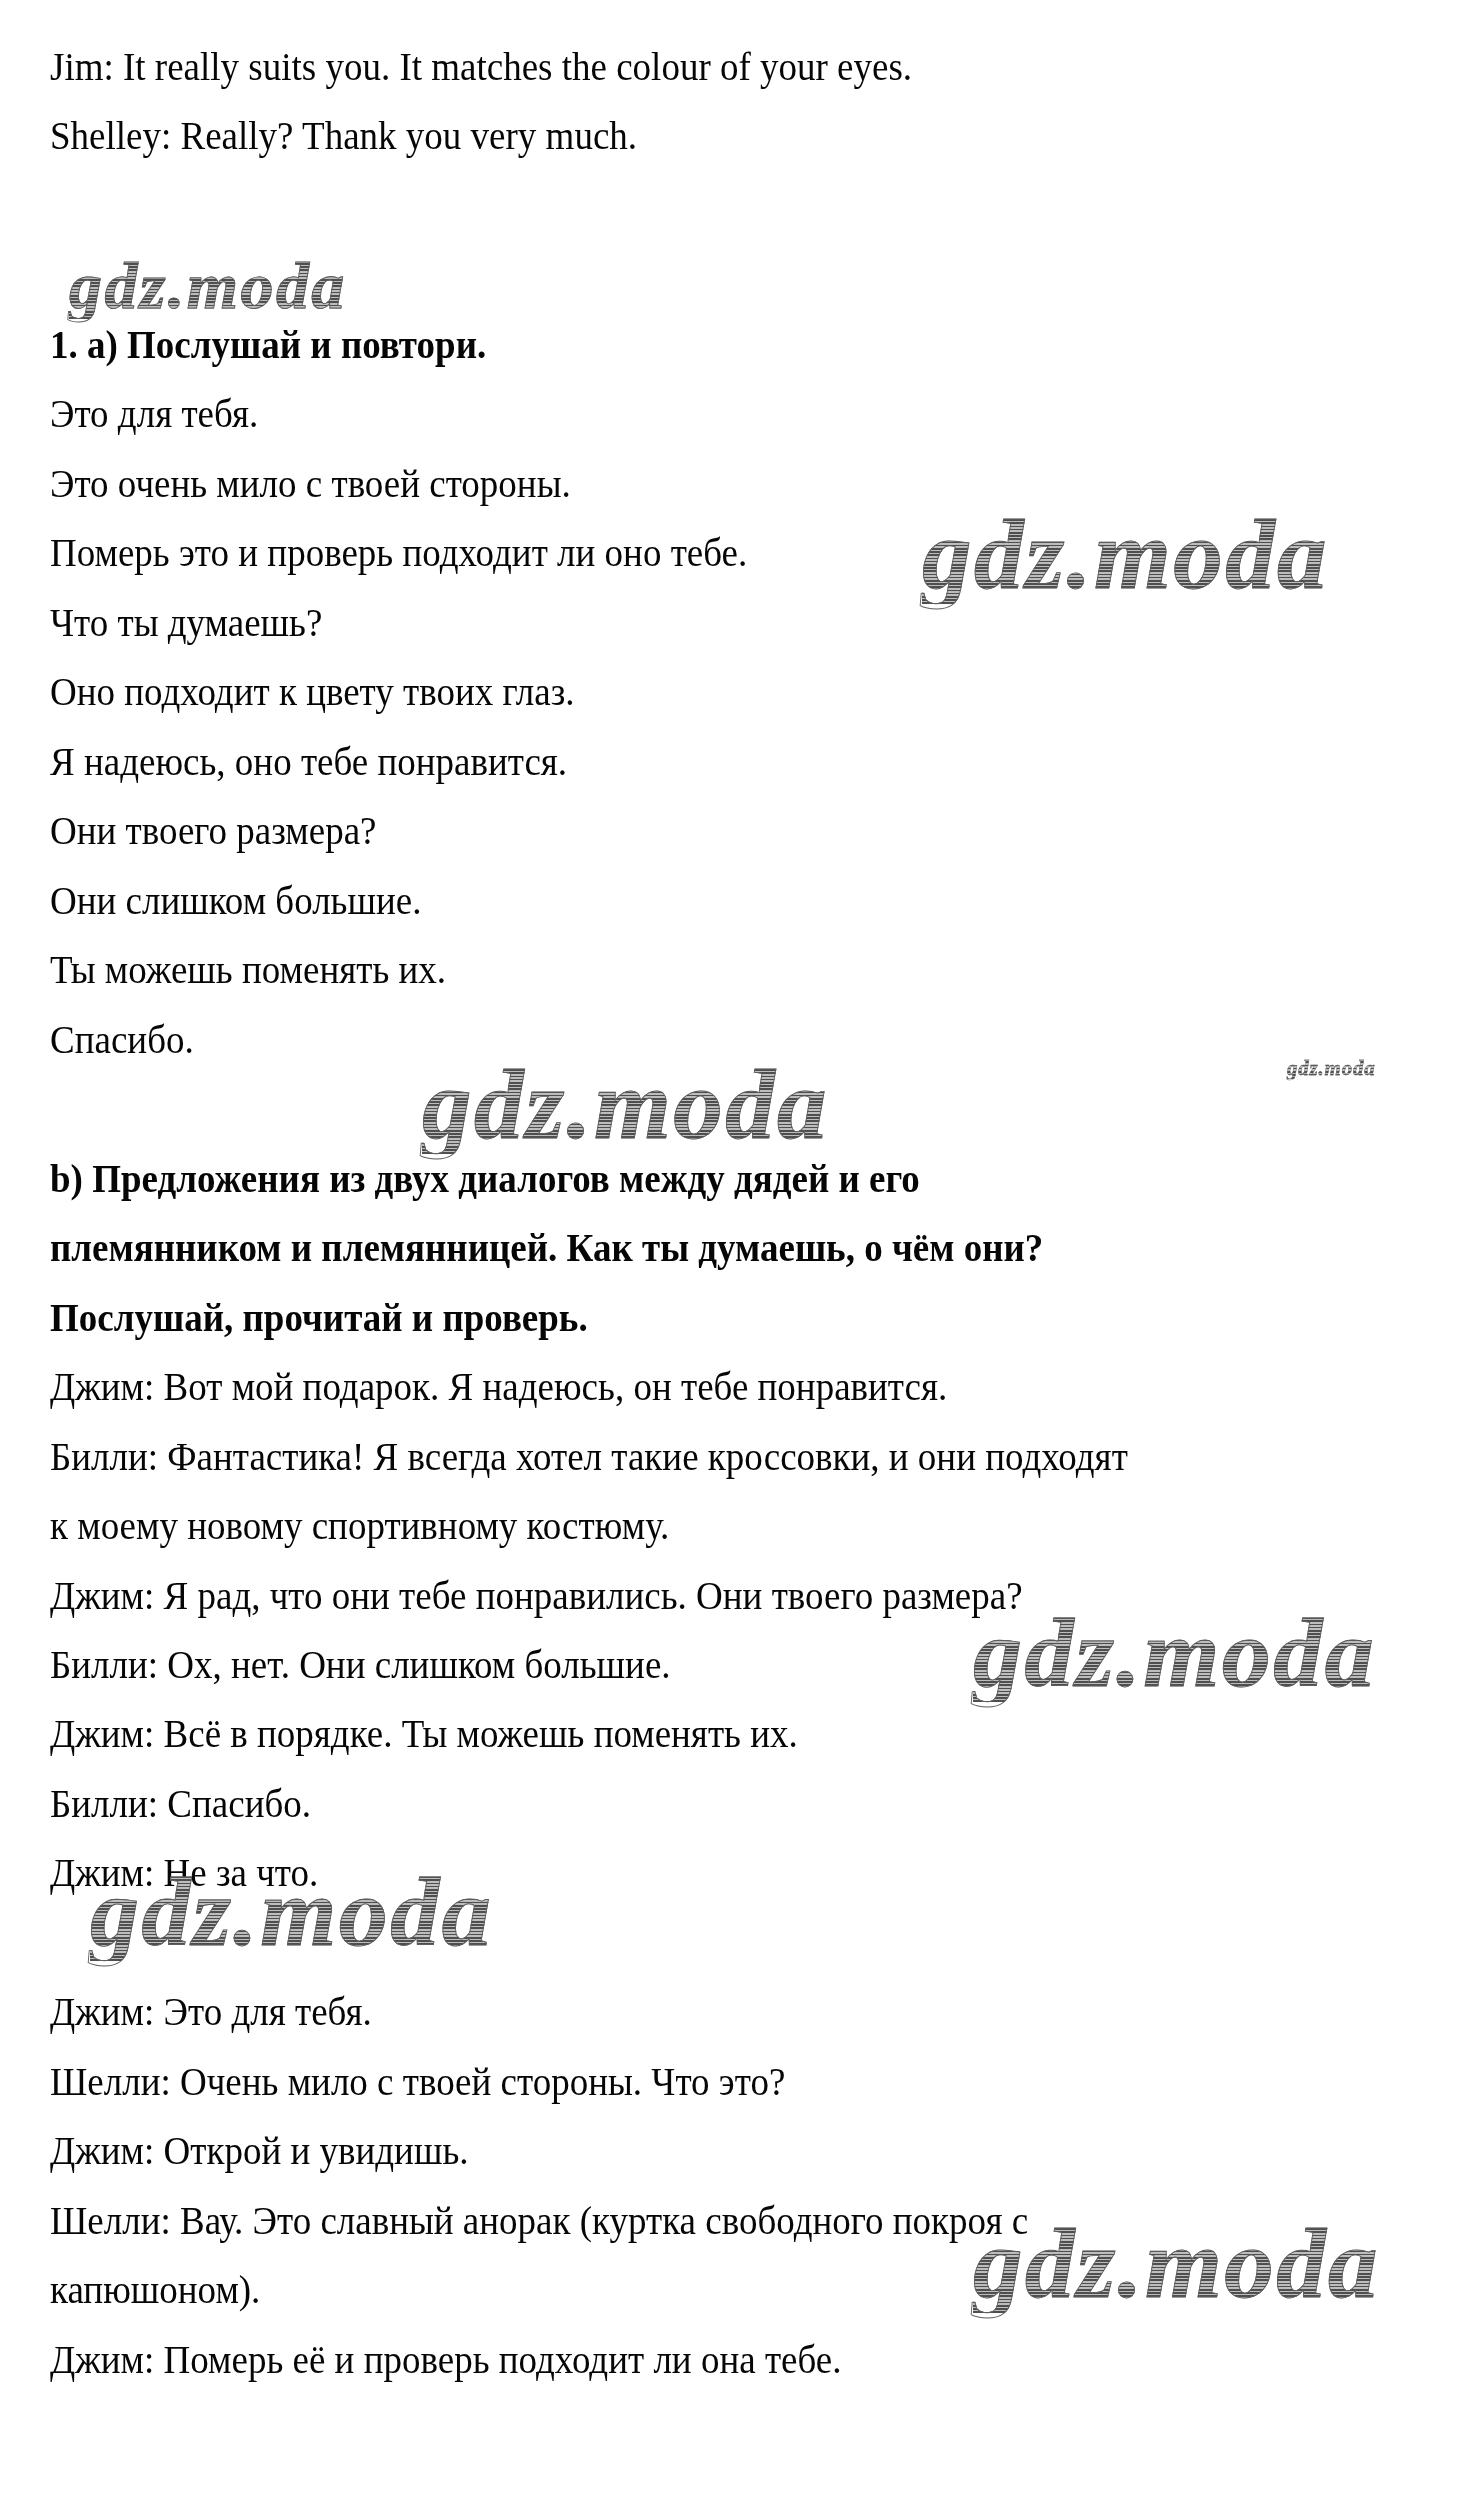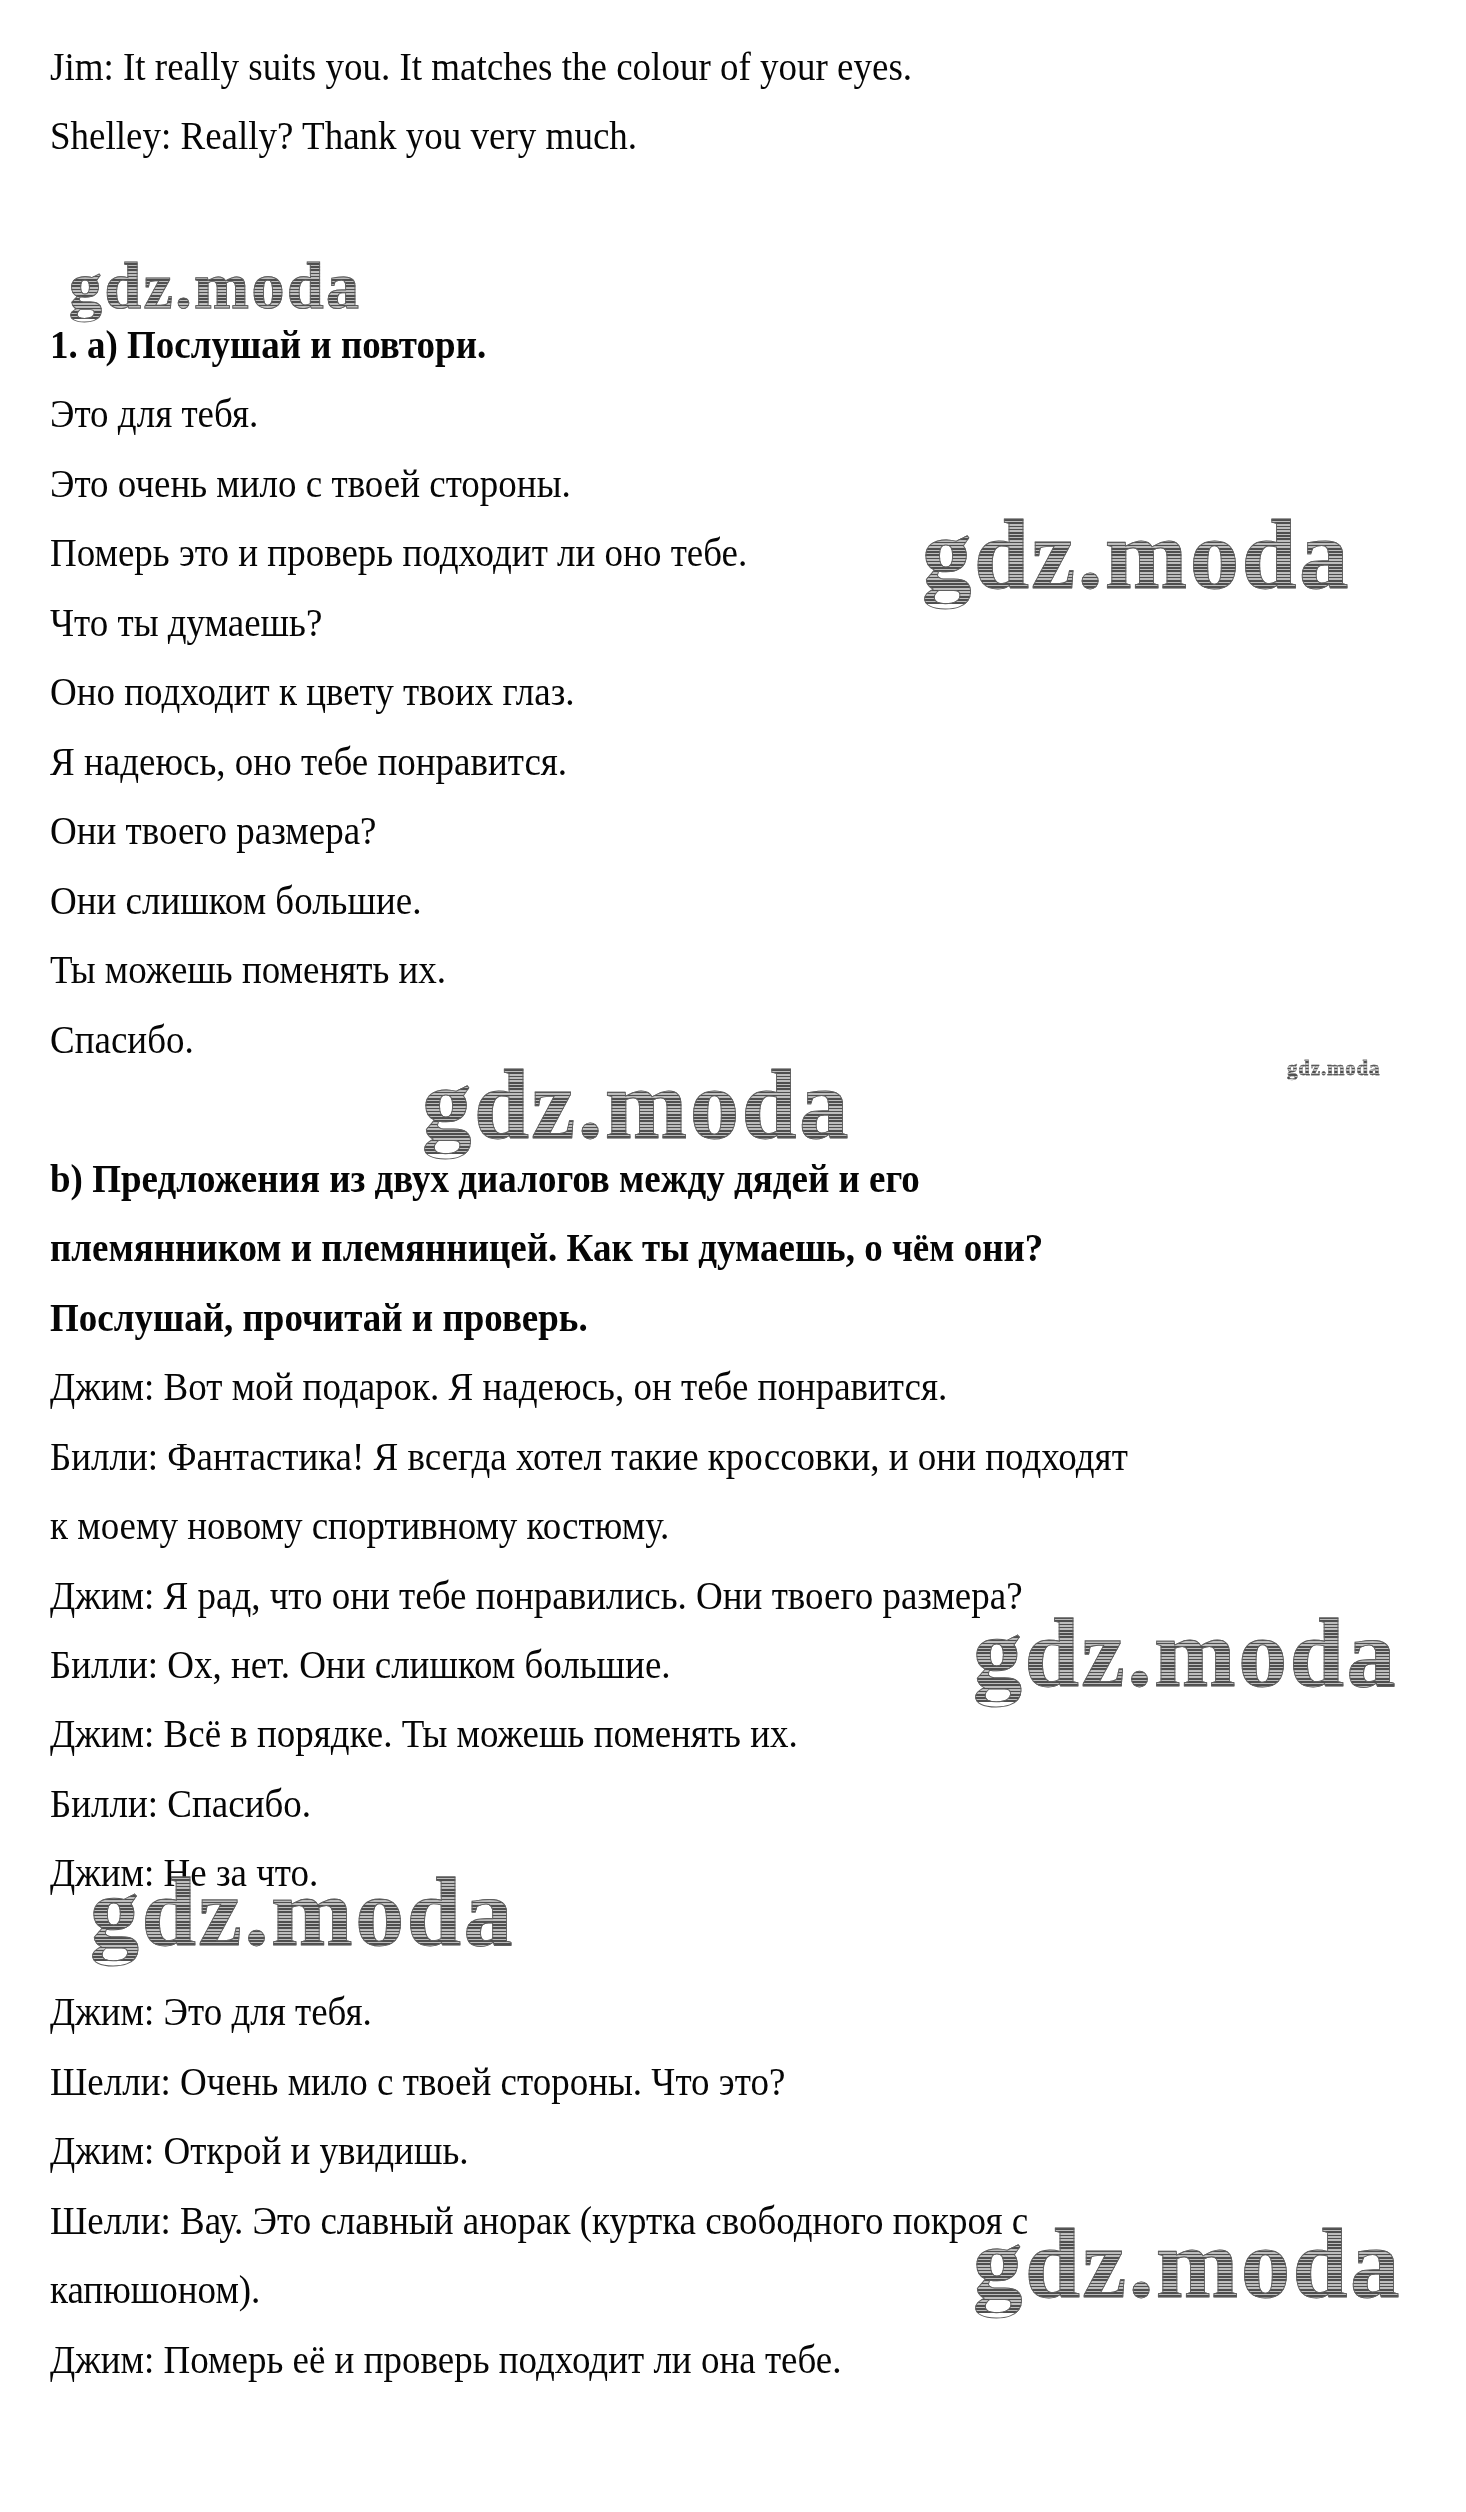--- a/index.html
+++ b/index.html
@@ -39,20 +39,21 @@
     line-height: 1;
     white-space: nowrap;
     color: transparent;
     background-image: repeating-linear-gradient(0deg,
       #4e4e4e 0px, #4e4e4e 1.6px,
       #bdbdbd 1.6px, #bdbdbd 3.2px);
     -webkit-background-clip: text;
     background-clip: text;
     -webkit-text-stroke: 0.9px #5f5f5f;
     letter-spacing: 2.4px;
+    font-style: italic;
   }
   .wm1 { left: 69px;   top: 253px;  font-size: 66px;  }
   .wm2 { left: 922px; top: 505px;  font-size: 99px; }
   .wm3 { left: 422px;  top: 1055px; font-size: 99px; }
   .wm4 { left: 1287px; top: 1058px; font-size: 21px; -webkit-text-stroke: 0.4px #6a6a6a; letter-spacing: 0.8px; }
   .wm5 { left: 973px; top: 1604px; font-size: 98px; }
   .wm6 { left: 90px;  top: 1863px; font-size: 98px; }
   .wm7 { left: 973px; top: 2214px; font-size: 99px; }
 </style>
 </head>

